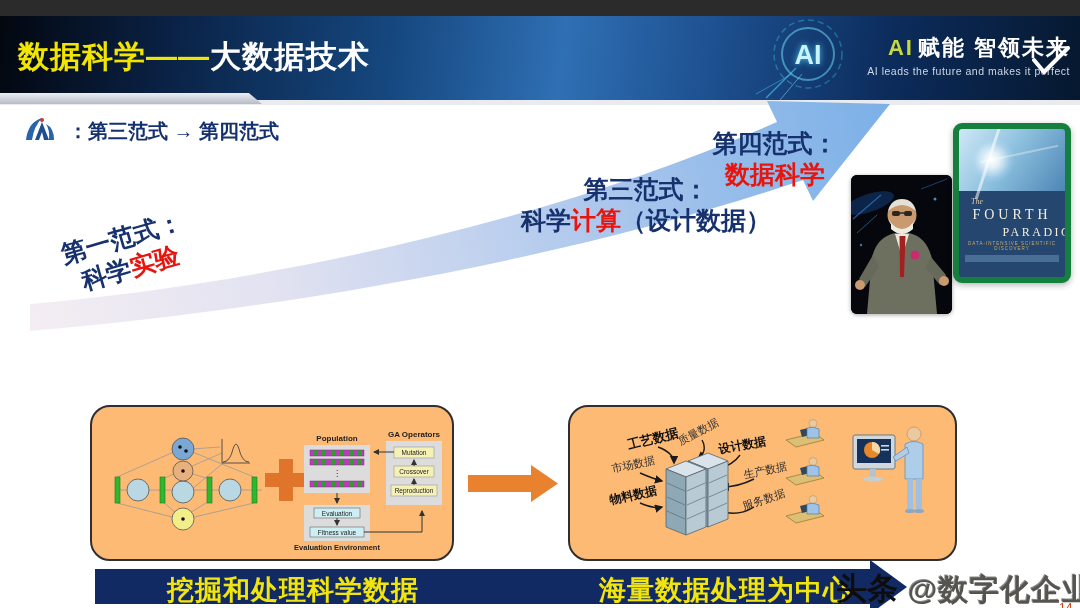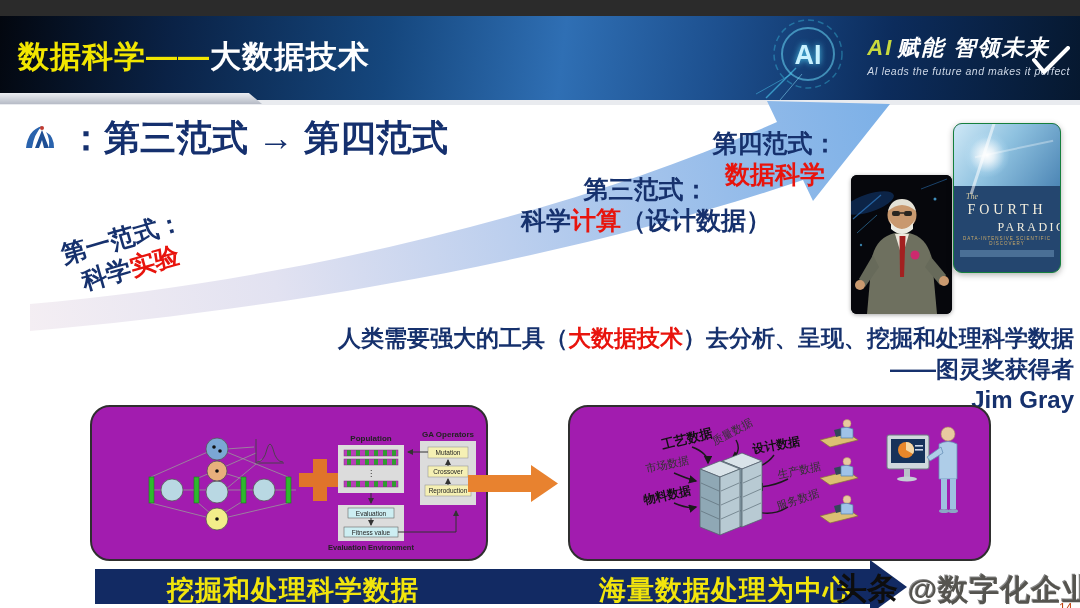--- a/index.html
+++ b/index.html
@@ -10,69 +10,69 @@
   }
   
   #header{
     position:absolute;left:0;top:0;width:1080px;height:88px;
     background:linear-gradient(97deg,#03070f 0%,#0a2246 16%,#15477e 36%,#2f6fb4 52%,#1d508f 66%,#0c2c5c 82%,#06182f 100%);
   }
   #header-title{position:absolute;left:18px;top:20px;font-size:31px;font-weight:700;letter-spacing:1px;white-space:nowrap;}
   #header-title .hl{color:#f2e600;}
   #header-title .rest{color:#ffffff;}
   #ai-holo{position:absolute;left:752px;top:0;width:112px;height:84px;}
-  #brand{position:absolute;right:10px;top:17px;text-align:left;font-style:italic;}
+  #brand{position:absolute;right:10px;top:17px;text-align:right;}
   #brand-cn{font-size:22px;font-weight:700;color:#ffffff;letter-spacing:2px;white-space:nowrap;}
   #brand-cn .ai{color:#c8d93e;margin-right:4px;}
   #brand-en{font-size:10.5px;color:#cdd7e6;margin-top:2px;letter-spacing:.5px;white-space:nowrap;}
   #brand-check{position:absolute;left:1032px;top:30px;}
   #header-underline{position:absolute;left:0;top:84px;width:1080px;height:5px;background:#e9ebef;}
   #header-wedge{
     position:absolute;left:0;top:77px;width:262px;height:11px;
     background:linear-gradient(#eceef2,#b6bbc6);
     clip-path:polygon(0 0,95% 0,100% 100%,0 100%);
   }
   
   #heading{position:absolute;left:22px;top:98px;display:flex;align-items:center;white-space:nowrap;}
   #heading-icon{margin-right:10px;}
   #heading .lbl{font-size:28px;font-weight:700;color:#e3170f;}
-  #heading .rest{font-size:36px;font-weight:700;color:#15306e;}
+  #heading .rest{font-size:20px;font-weight:700;color:#15306e;}
   
   #swoosh{position:absolute;left:0;top:80px;}
   
   .paradigm{position:absolute;text-align:center;font-weight:700;line-height:1.22;white-space:nowrap;}
   .paradigm .navy{color:#16316d;}
   .paradigm .red{color:#e8140d;}
   #p1{left:26px;top:206px;width:200px;font-size:25px;transform:rotate(-16deg);}
   #p2{left:252px;top:196px;width:170px;font-size:25px;}
   #p3{left:516px;top:158px;width:260px;font-size:25px;}
   #p4{left:690px;top:112px;width:170px;font-size:25px;}
   
   #photo{position:absolute;left:851px;top:159px;width:101px;height:139px;border-radius:6px;overflow:hidden;background:#05060a;box-shadow:0 1px 4px rgba(0,0,0,.35);}
-  #book{position:absolute;left:953px;top:107px;width:106px;height:148px;border-radius:9px;overflow:hidden;border:1px solid #15803d;box-shadow:0 2px 6px rgba(0,0,0,.3);background:#24466f;}
+  #book{position:absolute;left:953px;top:107px;width:106px;height:148px;border-radius:9px;overflow:hidden;border:6px solid #15803d;box-shadow:0 2px 6px rgba(0,0,0,.3);background:#24466f;}
   #book-top{position:relative;width:100%;height:62px;background:linear-gradient(125deg,#cfe8f6 0%,#8fc2e0 45%,#4d86b5 100%);}
   #book-burst{position:absolute;left:10px;top:8px;width:46px;height:46px;border-radius:50%;
     background:radial-gradient(circle,#ffffff 0%,rgba(255,255,255,.75) 22%,rgba(190,225,245,.25) 55%,rgba(190,225,245,0) 70%);}
   #book-streak1,#book-streak2{position:absolute;background:rgba(255,255,255,.55);}
   #book-streak1{left:28px;top:-8px;width:3px;height:80px;transform:rotate(18deg);}
   #book-streak2{left:20px;top:24px;width:80px;height:2px;transform:rotate(-12deg);opacity:.6;}
   #book-bottom{position:relative;width:100%;height:86px;text-align:center;color:#f0ead6;}
   #book-the{position:absolute;left:12px;top:6px;font-family:"Liberation Serif","DejaVu Serif",serif;font-size:8px;font-style:italic;color:#d9cda4;}
   #book-t1{position:absolute;left:0;top:16px;width:100%;font-family:"Liberation Serif","DejaVu Serif",serif;font-size:14px;letter-spacing:4px;color:#f3eede;}
   #book-t2{position:absolute;left:0;top:34px;width:100%;font-family:"Liberation Serif","DejaVu Serif",serif;font-size:12px;letter-spacing:2.5px;color:#f3eede;padding-left:32px;}
   #book-sub{position:absolute;left:0;top:50px;width:100%;font-size:4.5px;letter-spacing:1px;color:#c9a96a;}
   #book-band{position:absolute;left:6px;top:64px;width:94px;height:7px;background:#4a6f96;}
   
   #quote{position:absolute;right:6px;top:308px;width:770px;text-align:right;font-weight:700;line-height:1.22;}
   #quote .l1{font-size:23px;color:#16316d;white-space:nowrap;}
   #quote .l1 .red{color:#e8140d;}
   #quote .l2{font-size:23px;color:#16316d;margin-top:3px;}
   #quote .l3{font-size:24px;color:#16316d;margin-top:2px;}
   
-  .diagram-box{position:absolute;background:#a21caf;border:2px solid #2f2f2f;border-radius:20px;padding-left:34px;}
+  .diagram-box{position:absolute;background:#fdba74;border:2px solid #2f2f2f;border-radius:20px;}
   #box-left{left:90px;top:389px;width:360px;height:152px;}
   #box-right{left:568px;top:389px;width:385px;height:152px;}
   #mid-arrow{position:absolute;left:468px;top:448px;}
   
   #banner-body{position:absolute;left:95px;top:553px;width:776px;height:35px;background:#122a63;}
   #banner-head{position:absolute;left:870px;top:544px;width:0;height:0;
     border-left:37px solid #122a63;border-top:27px solid transparent;border-bottom:27px solid transparent;}
   .banner-caption{position:absolute;top:556px;font-size:27px;font-weight:700;color:#f2e50c;white-space:nowrap;letter-spacing:1px;}
   #caption-left{left:167px;}
   #caption-right{left:599px;}
@@ -189,27 +189,20 @@
     </div>
     <div id="book-bottom">
       <div id="book-the">The</div>
       <div id="book-t1">FOURTH</div>
       <div id="book-t2">PARADIGM</div>
       <div id="book-sub">DATA-INTENSIVE SCIENTIFIC DISCOVERY</div>
       <div id="book-band"></div>
     </div>
   </div>
 
-  <div id="quote">
-    <div class="l1">
-      <span>人类需要强大的工具（</span><span class="red">大数据技术</span><span>）去分析、呈现、挖掘和处理科学数据</span>
-    </div>
-    <div class="l2">——图灵奖获得者</div>
-    <div class="l3">Jim Gray</div>
-  </div>
 
   <div class="diagram-box" id="box-left">
     <svg width="356" height="148" viewBox="0 0 356 148">
       <defs>
         <marker id="ah" markerWidth="7" markerHeight="7" refX="5" refY="3" orient="auto">
           <path d="M0,0 L6,3 L0,6 Z" fill="#333"></path>
         </marker>
         <pattern id="chrom" width="9" height="6" patternUnits="userSpaceOnUse">
           <rect width="5" height="6" fill="#b83db8"></rect>
             <rect x="5" width="4" height="6" fill="#2f9e2f"></rect>

